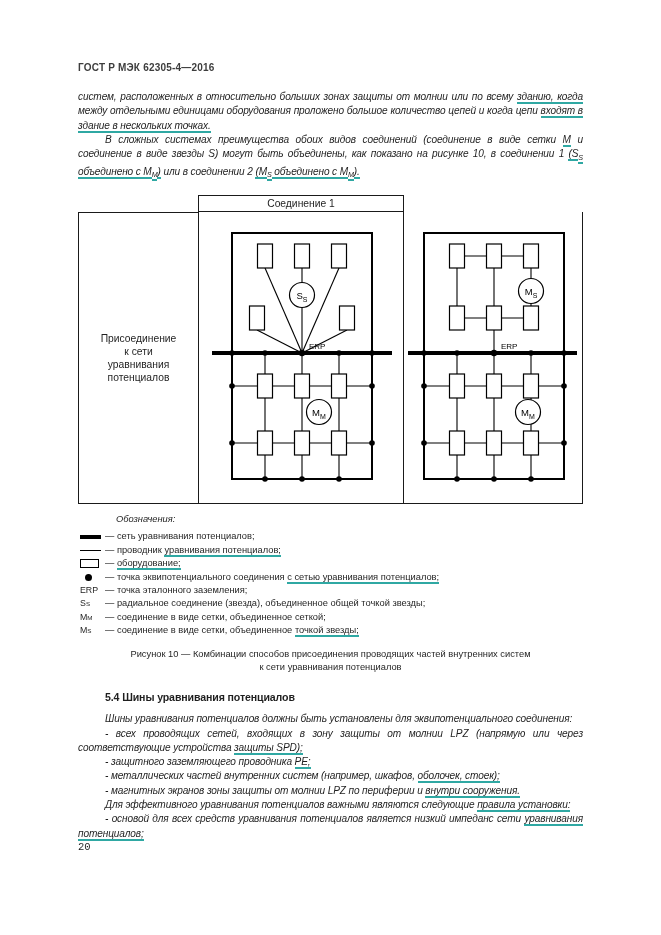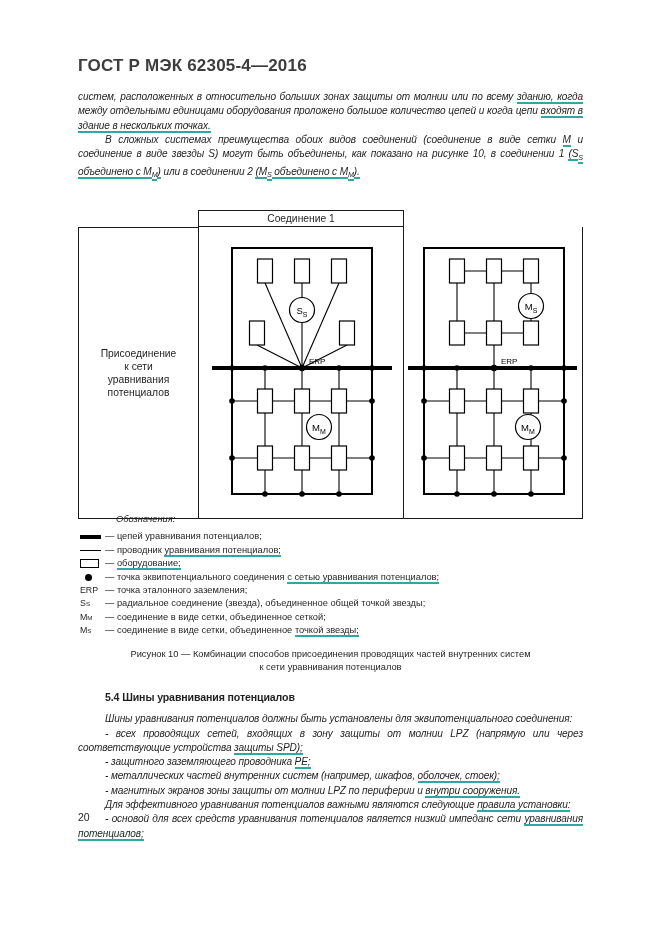--- a/index.html
+++ b/index.html
@@ -2,30 +2,30 @@
 <html><head>
 <meta charset="utf-8">
 <style>
   html,body{margin:0;padding:0;}
   body{
     width:661px;height:935px;background:#ffffff;position:relative;overflow:hidden;
     font-family:"Liberation Sans",sans-serif;color:#1f1f1f;
   }
   .abs{position:absolute;}
   
-  .doc-header{left:78px;top:56px;font-size:17px;font-weight:bold;letter-spacing:.2px;color:#3d3d3d;}
+  .doc-header{left:78px;top:62px;font-size:10px;font-weight:bold;letter-spacing:.2px;color:#3d3d3d;}
   
   .bodytext{font-size:10.1px;line-height:14.3px;text-align:justify;letter-spacing:-0.12px;width:505px;}
   .bodytext p{margin:0;font-style:italic;}
   .ind{text-indent:27px;}
   .sub{font-size:71%;vertical-align:-2.5px;}
   .u-t{border-bottom:2px solid #2fa8a3;}
   .intro{left:78px;top:90px;}
   
-  .fig{left:78px;top:210px;width:505px;height:300px;}
+  .fig{left:78px;top:195px;width:505px;height:300px;}
   .fig .cell{position:absolute;box-sizing:border-box;background:#fff;}
   .fig .hcell{display:flex;align-items:center;justify-content:center;font-size:10.3px;}
   .h1{left:120px;top:0;width:206px;height:17px;border:1px solid #1a1a1a;}
   .h2{left:326px;top:0;width:179px;height:17px;border:1px solid #1a1a1a;border-left:none;}
   .sidecell{left:0;top:17px;width:120px;height:292px;border:1px solid #1a1a1a;border-right:none;
     display:flex;flex-direction:column;justify-content:center;align-items:center;
     font-size:10.3px;line-height:13px;text-align:center;}
   .p1cell{left:120px;top:17px;width:206px;height:292px;border:1px solid #1a1a1a;border-top:none;}
   .p2cell{left:326px;top:17px;width:179px;height:292px;border:1px solid #1a1a1a;border-top:none;border-left:none;}
   svg text{font-family:"Liberation Sans",sans-serif;fill:#000;}
@@ -39,21 +39,21 @@
   .sym-rect{width:19px;height:9px;border:1.2px solid #000;box-sizing:border-box;}
   .sym-dot{width:7px;height:7px;border-radius:50%;background:#000;margin-left:5px;}
   .sym-label{font-size:8.8px;}
   .ltext{flex:1;}
   
   .caption{left:78px;top:648px;width:505px;text-align:center;font-size:9.3px;line-height:13px;}
   
   .sect{left:78px;top:690px;}
   .sect-heading{font-size:10.6px;font-weight:bold;margin:0 0 8px 27px;text-align:left;}
   
-  .pageno{left:78px;top:811px;font-size:10.5px;}
+  .pageno{left:78px;top:841px;font-size:10.5px;font-family:Liberation Mono, monospace;}
 </style>
 </head>
 <body>
 
 <div class="abs doc-header">ГОСТ Р МЭК 62305-4—2016</div>
 
 <div class="abs bodytext intro">
   <p><span>систем, расположенных в относительно больших зонах защиты от молнии или по всему </span><span class="u-t">зданию, когда</span><span> между отдельными единицами оборудования проложено большое количество цепей и когда цепи </span><span class="u-t">входят в здание в нескольких точках.</span></p>
   <p class="ind"><span>В сложных системах преимущества обоих видов соединений (соединение в виде сетки </span><span class="u-t">М</span><span> и соединение в виде звезды S) могут быть объединены, как показано на рисунке 10, в соединении 1 </span><span class="u-t">(S</span><span class="sub u-t">S</span><span> </span><span class="u-t">объединено с М</span><span class="sub u-t">М</span><span class="u-t">)</span><span> или в соединении 2 </span><span class="u-t">(M</span><span class="sub u-t">S</span><span class="u-t"> объединено с М</span><span class="sub u-t">М</span><span class="u-t">).</span></p>
 </div>
@@ -172,21 +172,21 @@
   </div>
 </div>
 
 <div class="abs legend">
   <div class="legend-title">Обозначения:</div>
 
   <div class="lrow">
     <span class="lsym">
         <span class="bar-thick"></span>
       </span>
-    <span class="ltext"><span>— цепей уравнивания потенциалов;</span></span>
+    <span class="ltext"><span>— сеть уравнивания потенциалов;</span></span>
   </div>
   <div class="lrow">
     <span class="lsym">
         <span class="bar-thin"></span>
       </span>
     <span class="ltext"><span>— проводник </span><span class="u-t">уравнивания потенциалов;</span></span>
   </div>
   <div class="lrow">
     <span class="lsym">
         <span class="sym-rect"></span>

